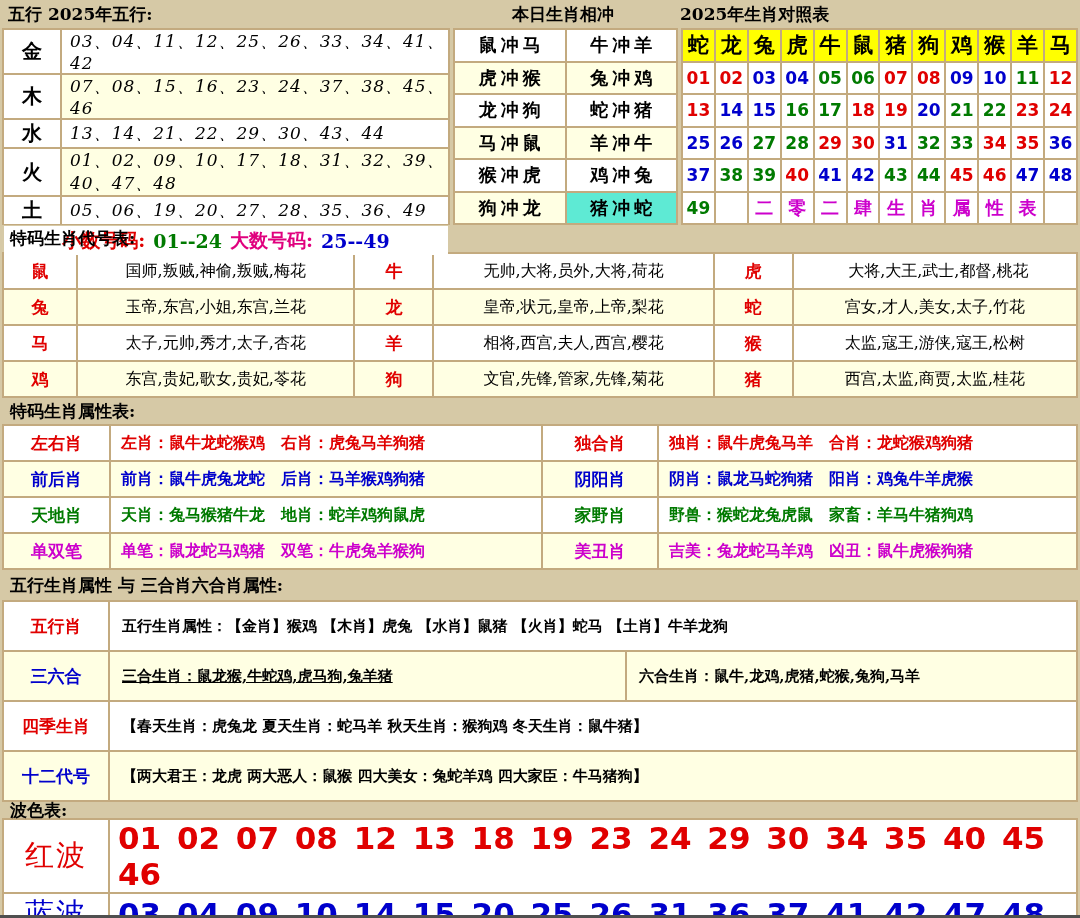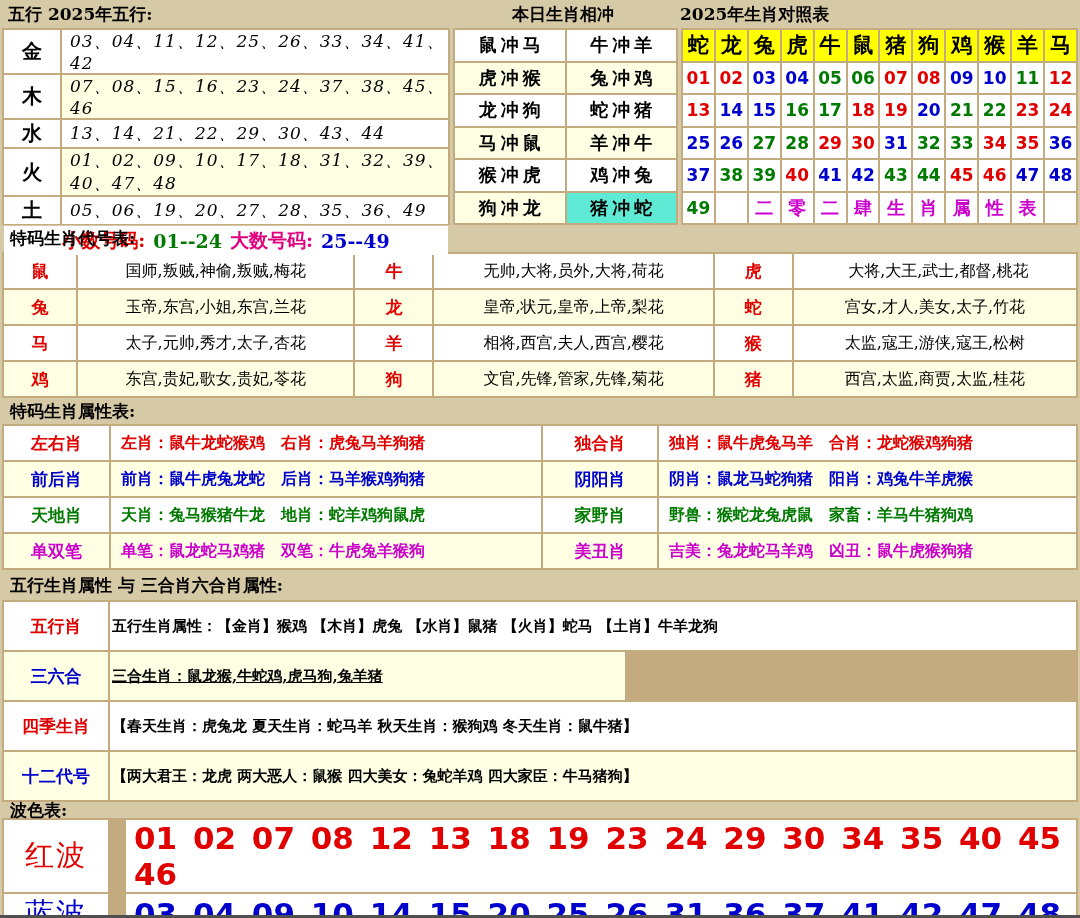--- a/index.html
+++ b/index.html
@@ -36,24 +36,24 @@
   .code-names{font-size:16px;}
   
   #attrs-grid{margin:0 2px;height:146px;grid-template-columns:106fr 434fr 115fr 421fr;
               grid-template-rows:repeat(4,1fr);}
   .attr-label{font-weight:bold;font-size:17px;}
   .attr-text{justify-content:flex-start;padding-left:10px;font-weight:bold;font-size:16px;}
   
   #combos-grid{margin:0 2px;height:202px;grid-template-rows:repeat(4,1fr);}
   .combo-row{display:grid;gap:2px;}
   .combo-label{font-weight:bold;font-size:17px;}
-  .combo-text{padding-left:2px;font-weight:bold;font-size:15px;}
+  .combo-text{padding-left:12px;font-weight:bold;font-size:15px;}
   
   #waves-grid{margin:0 2px;height:133px;grid-template-rows:repeat(3,1fr);}
-  .wave-row{display:grid;grid-template-columns:104px 1fr;gap:18px;}
+  .wave-row{display:grid;grid-template-columns:104px 1fr;gap:2px;}
   .wave-label{font-size:29px;letter-spacing:2px;}
   .wave-nums{padding-left:8px;font-family:"DejaVu Sans","Liberation Sans",sans-serif;
              font-weight:bold;font-size:31px;word-spacing:5px;}
 </style>
 </head>
 <body>
 
 <div class="page">
 
   <div class="titlebar">
@@ -227,20 +227,21 @@
     <span>五行生肖属性 与 三合肖六合肖属性:</span>
   </div>
   <div class="tbl" id="combos-grid">
       <div class="combo-row" style="grid-template-columns: 104px 1fr;">
         <div class="cell cen combo-label" style="color: rgb(224, 0, 0); background: rgb(255, 255, 255);">五行肖</div>
         <div class="cell combo-text" style="color: rgb(0, 0, 0); background: rgb(255, 255, 255);">五行生肖属性：【金肖】猴鸡 【木肖】虎兔 【水肖】鼠猪 【火肖】蛇马 【土肖】牛羊龙狗</div>
       </div>
       <div class="combo-row" style="grid-template-columns: 104px 515px 1fr;">
         <div class="cell cen combo-label" style="color: rgb(0, 0, 204); background: rgb(255, 255, 227);">三六合</div>
         <div class="cell combo-text" style="color: rgb(0, 0, 0); background: rgb(255, 255, 227); text-decoration: underline;">三合生肖：鼠龙猴,牛蛇鸡,虎马狗,兔羊猪</div>
+        <div class="cell combo-text" style="color: rgb(0, 0, 0); background: rgb(255, 255, 227);">六合生肖：鼠牛,龙鸡,虎猪,蛇猴,兔狗,马羊</div>
       </div>
       <div class="combo-row" style="grid-template-columns: 104px 1fr;">
         <div class="cell cen combo-label" style="color: rgb(224, 0, 0); background: rgb(255, 255, 255);">四季生肖</div>
         <div class="cell combo-text" style="color: rgb(0, 0, 0); background: rgb(255, 255, 255);">【春天生肖：虎兔龙 夏天生肖：蛇马羊 秋天生肖：猴狗鸡 冬天生肖：鼠牛猪】</div>
       </div>
       <div class="combo-row" style="grid-template-columns: 104px 1fr;">
         <div class="cell cen combo-label" style="color: rgb(0, 0, 204); background: rgb(255, 255, 227);">十二代号</div>
         <div class="cell combo-text" style="color: rgb(0, 0, 0); background: rgb(255, 255, 227);">【两大君王：龙虎 两大恶人：鼠猴 四大美女：兔蛇羊鸡 四大家臣：牛马猪狗】</div>
       </div>
     </div>

